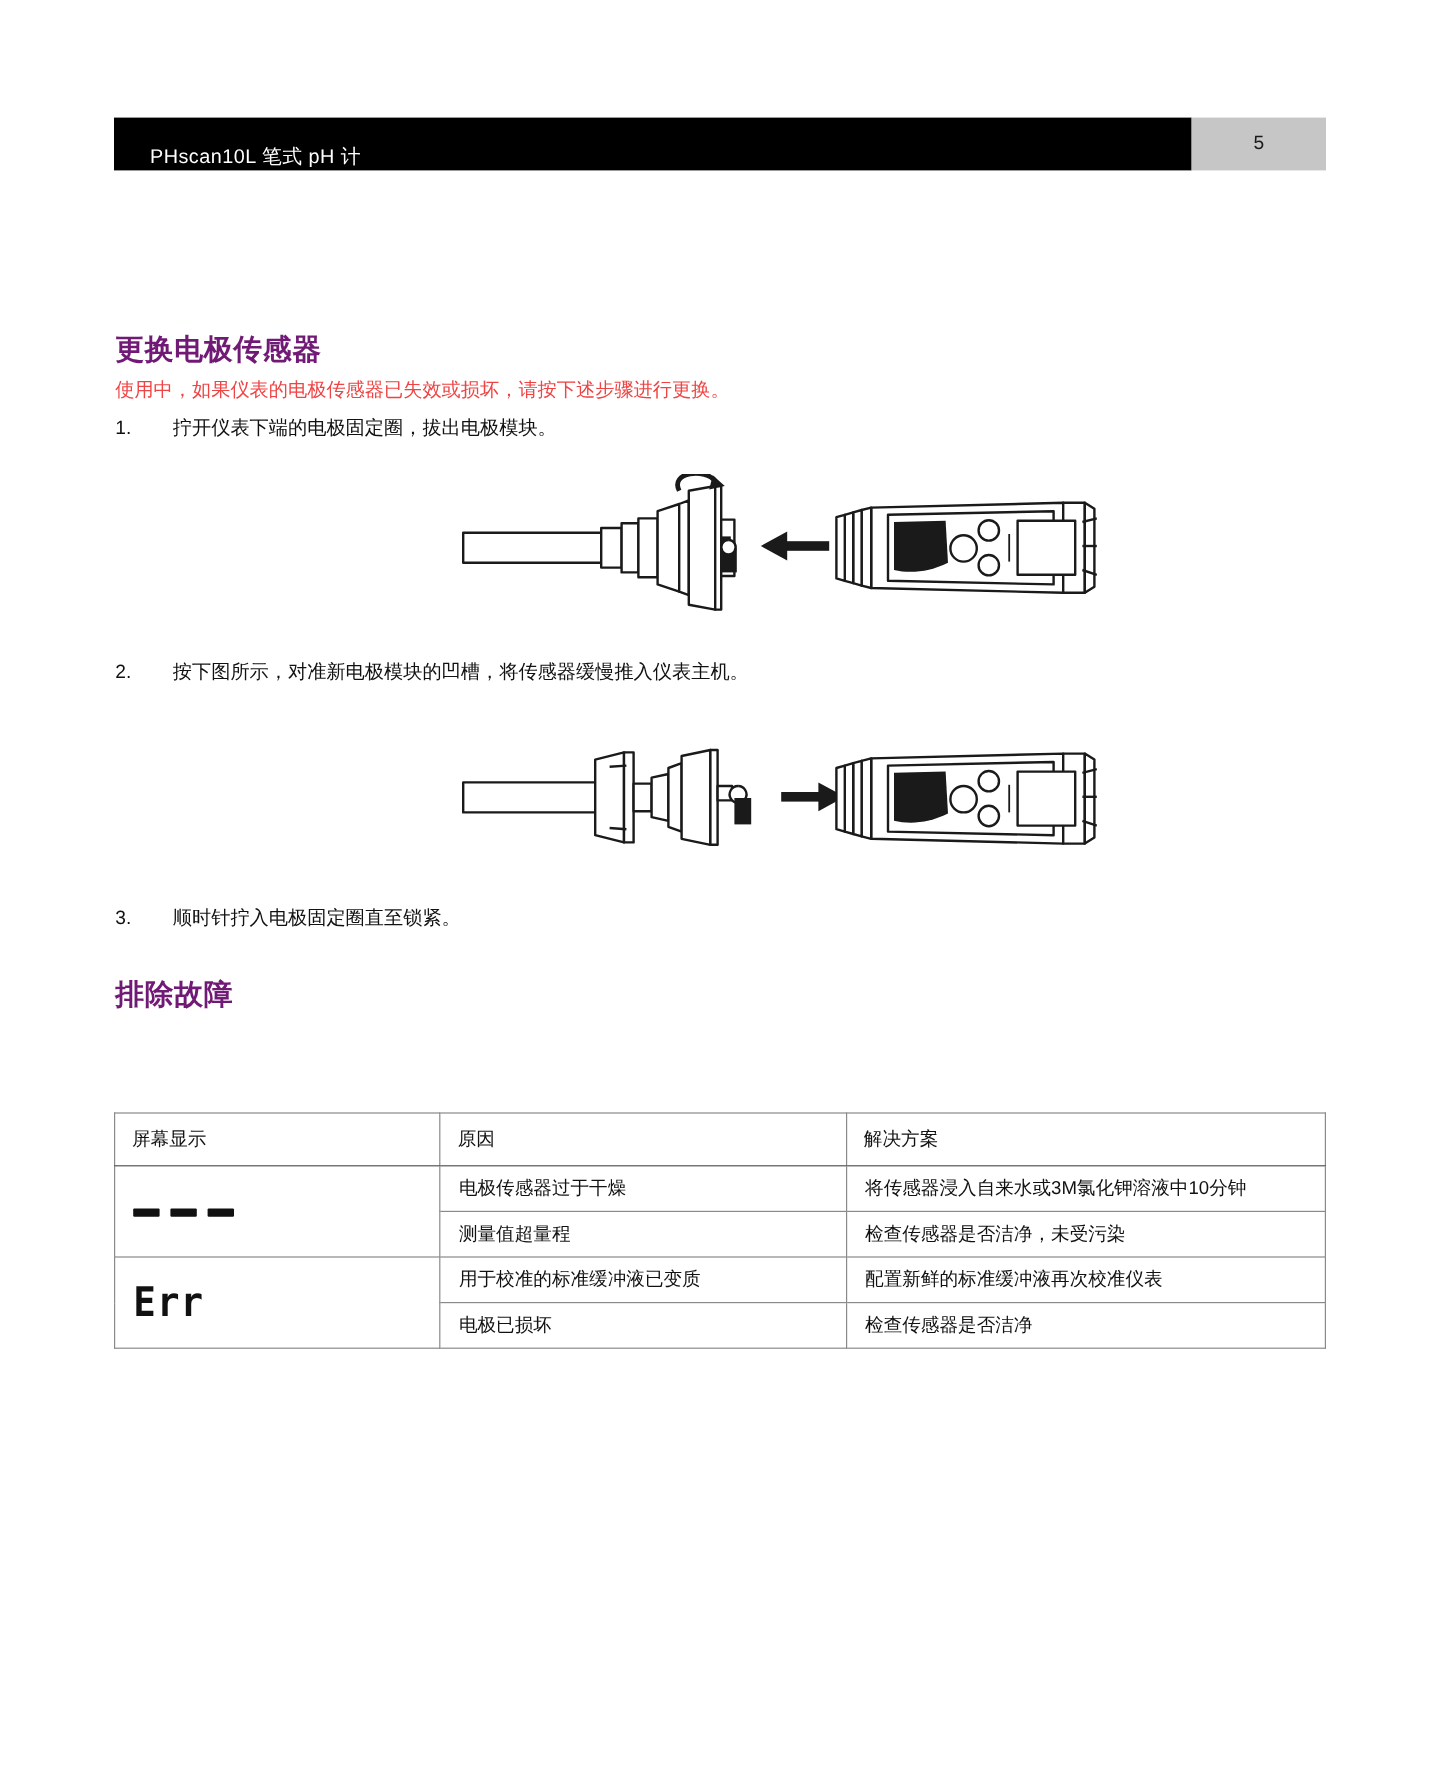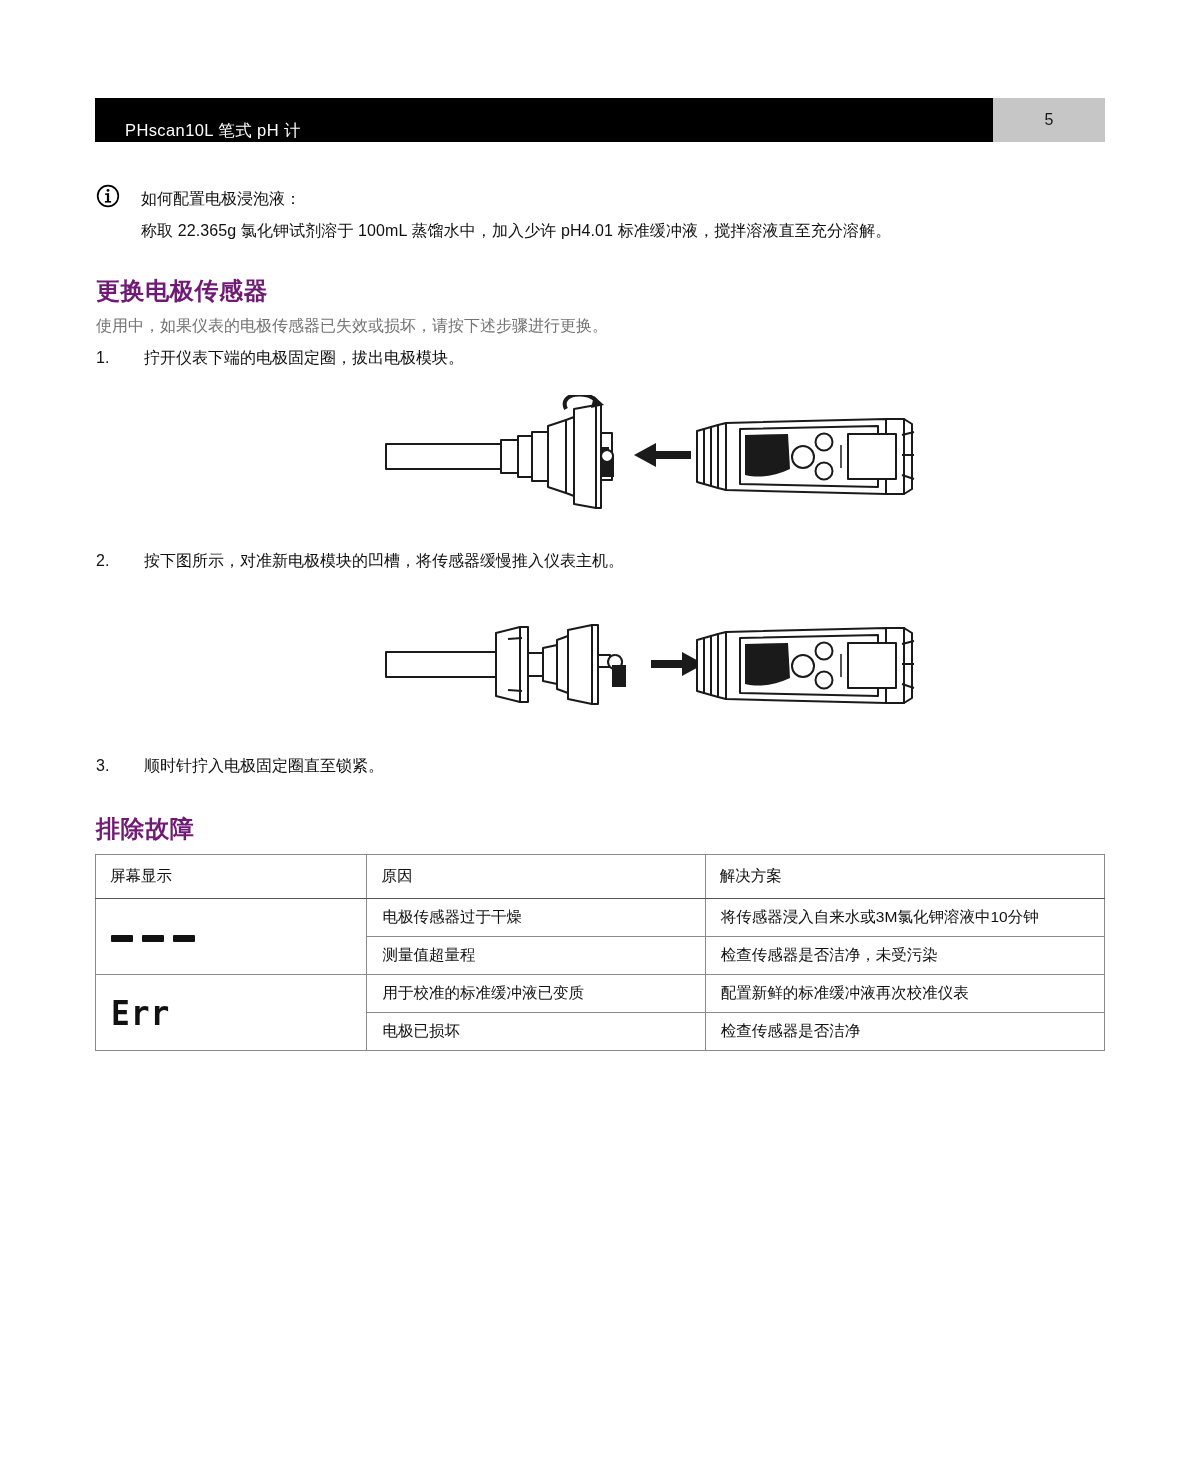--- a/index.html
+++ b/index.html
@@ -89,21 +89,21 @@
     font-size: 24px;
     font-weight: bold;
     color: #701a75;
     letter-spacing: 0.6px;
   }
   .para {
     position: absolute;
     left: 96px;
     font-size: 16px;
     line-height: 26px;
-    color: #737373;
+    color: #ef4444;
   }
 
   
   .step {
     position: absolute;
     left: 96px;
     width: 1010px;
     display: flex;
     font-size: 16px;
     line-height: 26px;
@@ -119,21 +119,21 @@
   .figure {
     position: absolute;
     left: 96px;
     width: 1010px;
   }
 
   
   .tbl-wrap {
     position: absolute;
     left: 95px;
-    top: 854px;
+    top: 927px;
     width: 1010px;
   }
   table.trouble {
     border-collapse: collapse;
     width: 1010px;
     table-layout: fixed;
   }
   table.trouble td {
     border: 1px solid #8a8a8a;
     font-size: 15.5px;
@@ -192,37 +192,20 @@
 
   <div class="header">
     <div class="header-bar">
       <span class="header-title">PHscan10L 笔式 pH 计</span>
     </div>
     <div class="header-page">
       <span>5</span>
     </div>
   </div>
 
-  <div class="note">
-    <div class="note-row">
-      <span class="note-icon">
-        <svg viewBox="0 0 24 24" width="24" height="24" aria-hidden="true">
-          <circle cx="12" cy="12" r="10.3" fill="none" stroke="#000" stroke-width="1.7"></circle>
-          <circle cx="12" cy="6.4" r="1.45" fill="#000"></circle>
-          <rect x="10.9" y="9.4" width="2.2" height="8.3" fill="#000"></rect>
-          <rect x="8.9" y="17.0" width="6.2" height="1.6" fill="#000"></rect>
-          <rect x="9.1" y="9.4" width="3.9" height="1.5" fill="#000"></rect>
-        </svg>
-      </span>
-      <span class="note-lines">
-        <span style="display:block">如何配置电极浸泡液：</span>
-        <span style="display:block" class="note-line2">称取 22.365g 氯化钾试剂溶于 100mL 蒸馏水中，加入少许 pH4.01 标准缓冲液，搅拌溶液直至充分溶解。</span>
-      </span>
-    </div>
-  </div>
 
   <div class="h2" style="top:275px;">更换电极传感器</div>
   <div class="para" style="top:313px;">使用中，如果仪表的电极传感器已失效或损坏，请按下述步骤进行更换。</div>
 
   <div class="step" style="top:345px;">
     <span class="step-num">1.</span>
     <span class="step-text">拧开仪表下端的电极固定圈，拔出电极模块。</span>
   </div>
 
   <div class="figure" style="top:395px;">

